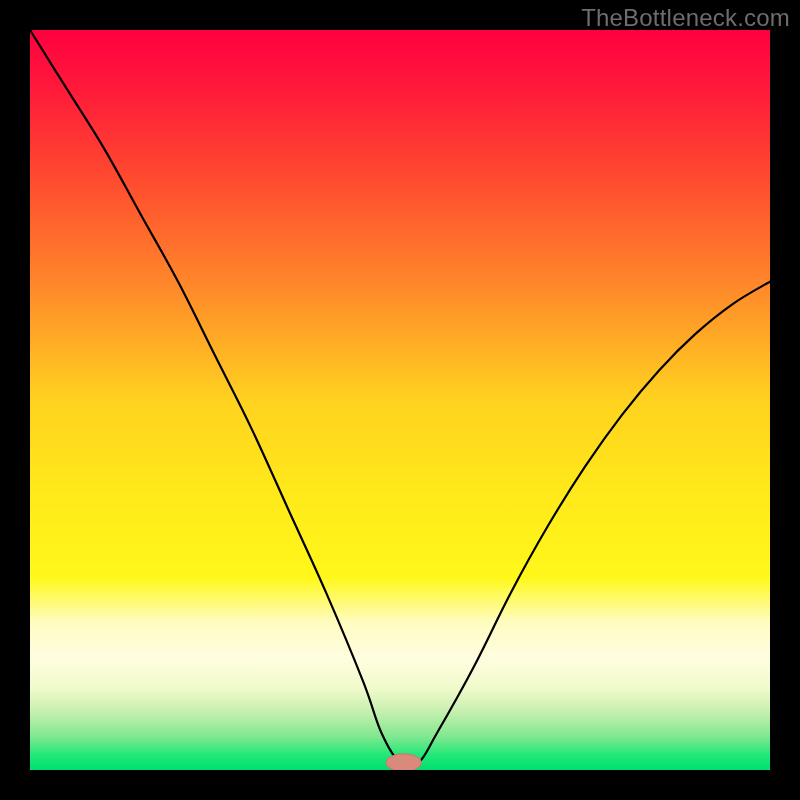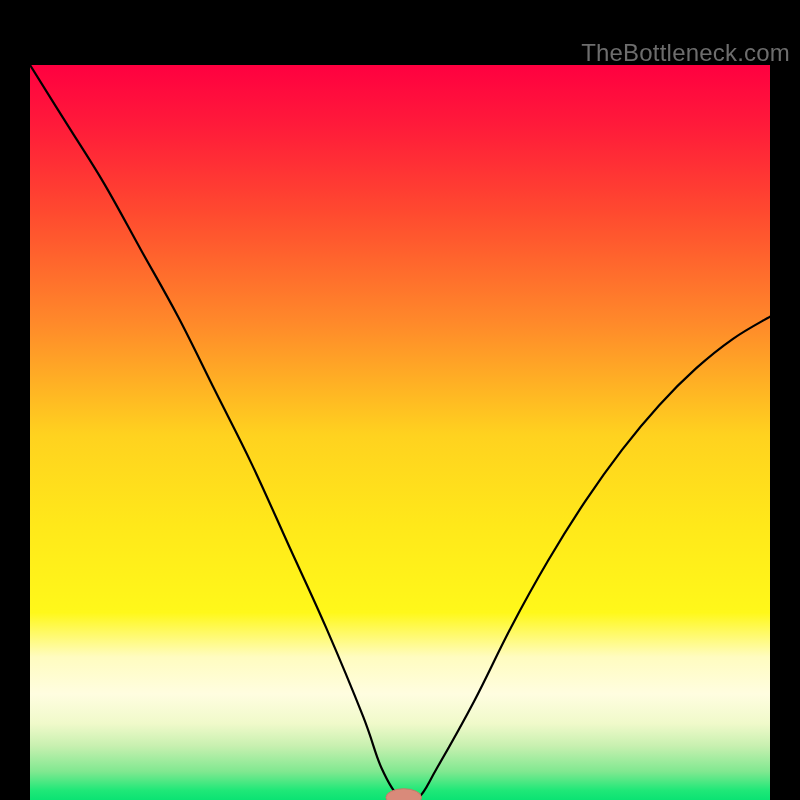--- a/index.html
+++ b/index.html
@@ -9,21 +9,20 @@
     height: 800px;
     background: #000;
     overflow: hidden;
     font-family: Arial, Helvetica, sans-serif;
   }
   .frame {
     position: relative;
     width: 800px;
     height: 692px;
     background: #000;
-    margin-top: 35px;
   }
   .plot {
     position: absolute;
     left: 30px;
     top: 30px;
     width: 740px;
     height: 740px;
     overflow: hidden;
   }
   .watermark {

